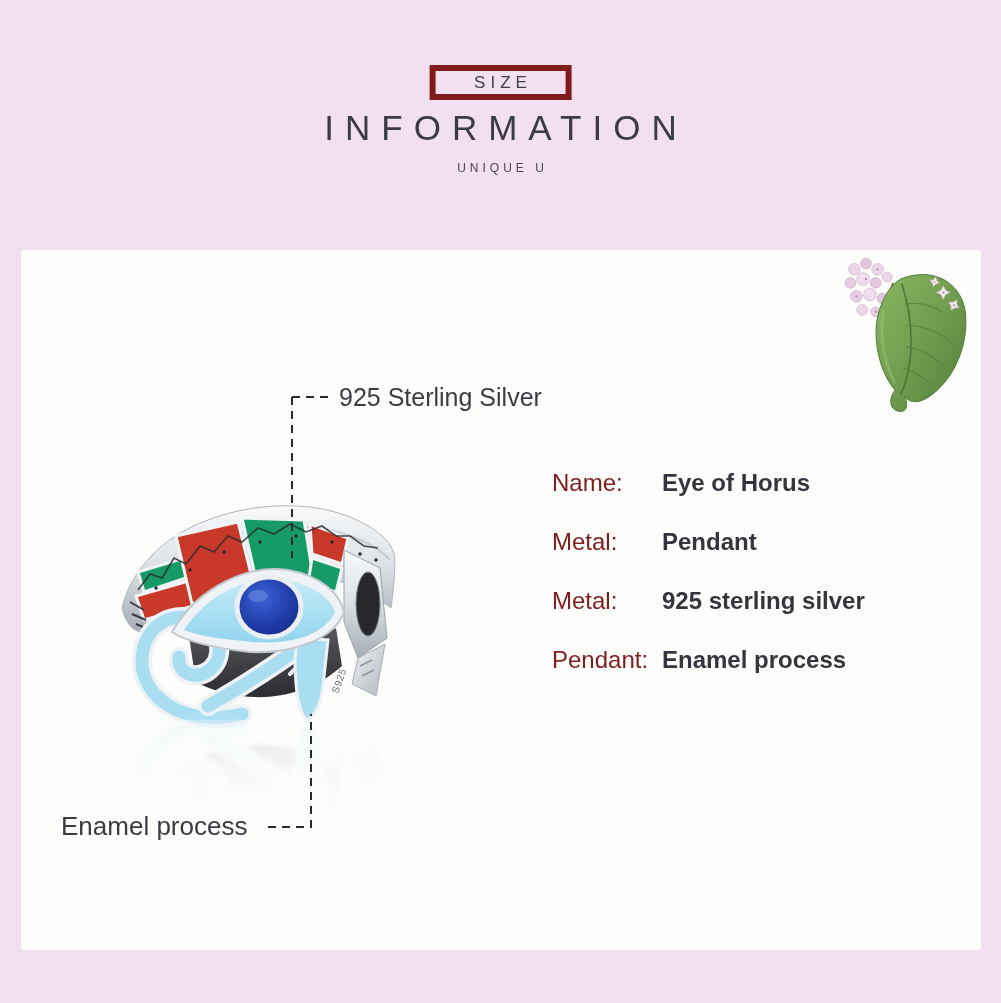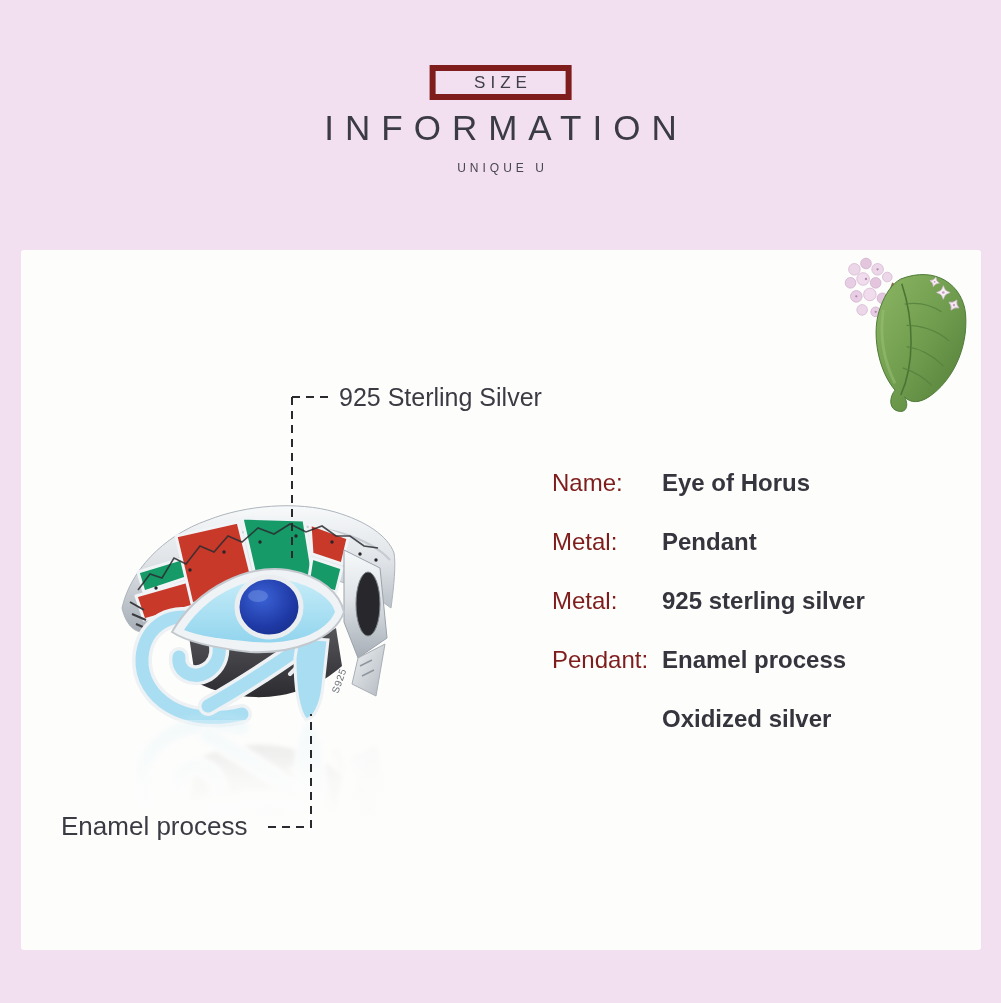--- a/index.html
+++ b/index.html
@@ -216,20 +216,16 @@
         <span class="spec-value">Pendant</span>
       </div>
       <div class="spec-row">
         <span class="spec-label">Metal:</span>
         <span class="spec-value">925 sterling silver</span>
       </div>
       <div class="spec-row">
         <span class="spec-label">Pendant:</span>
         <span class="spec-value">Enamel process</span>
       </div>
-      <div class="spec-row">
-        <span class="spec-label"></span>
-        <span class="spec-value">Oxidized silver</span>
-      </div>
     </div>
 
   </div>
 </div>
 
 </body></html>

